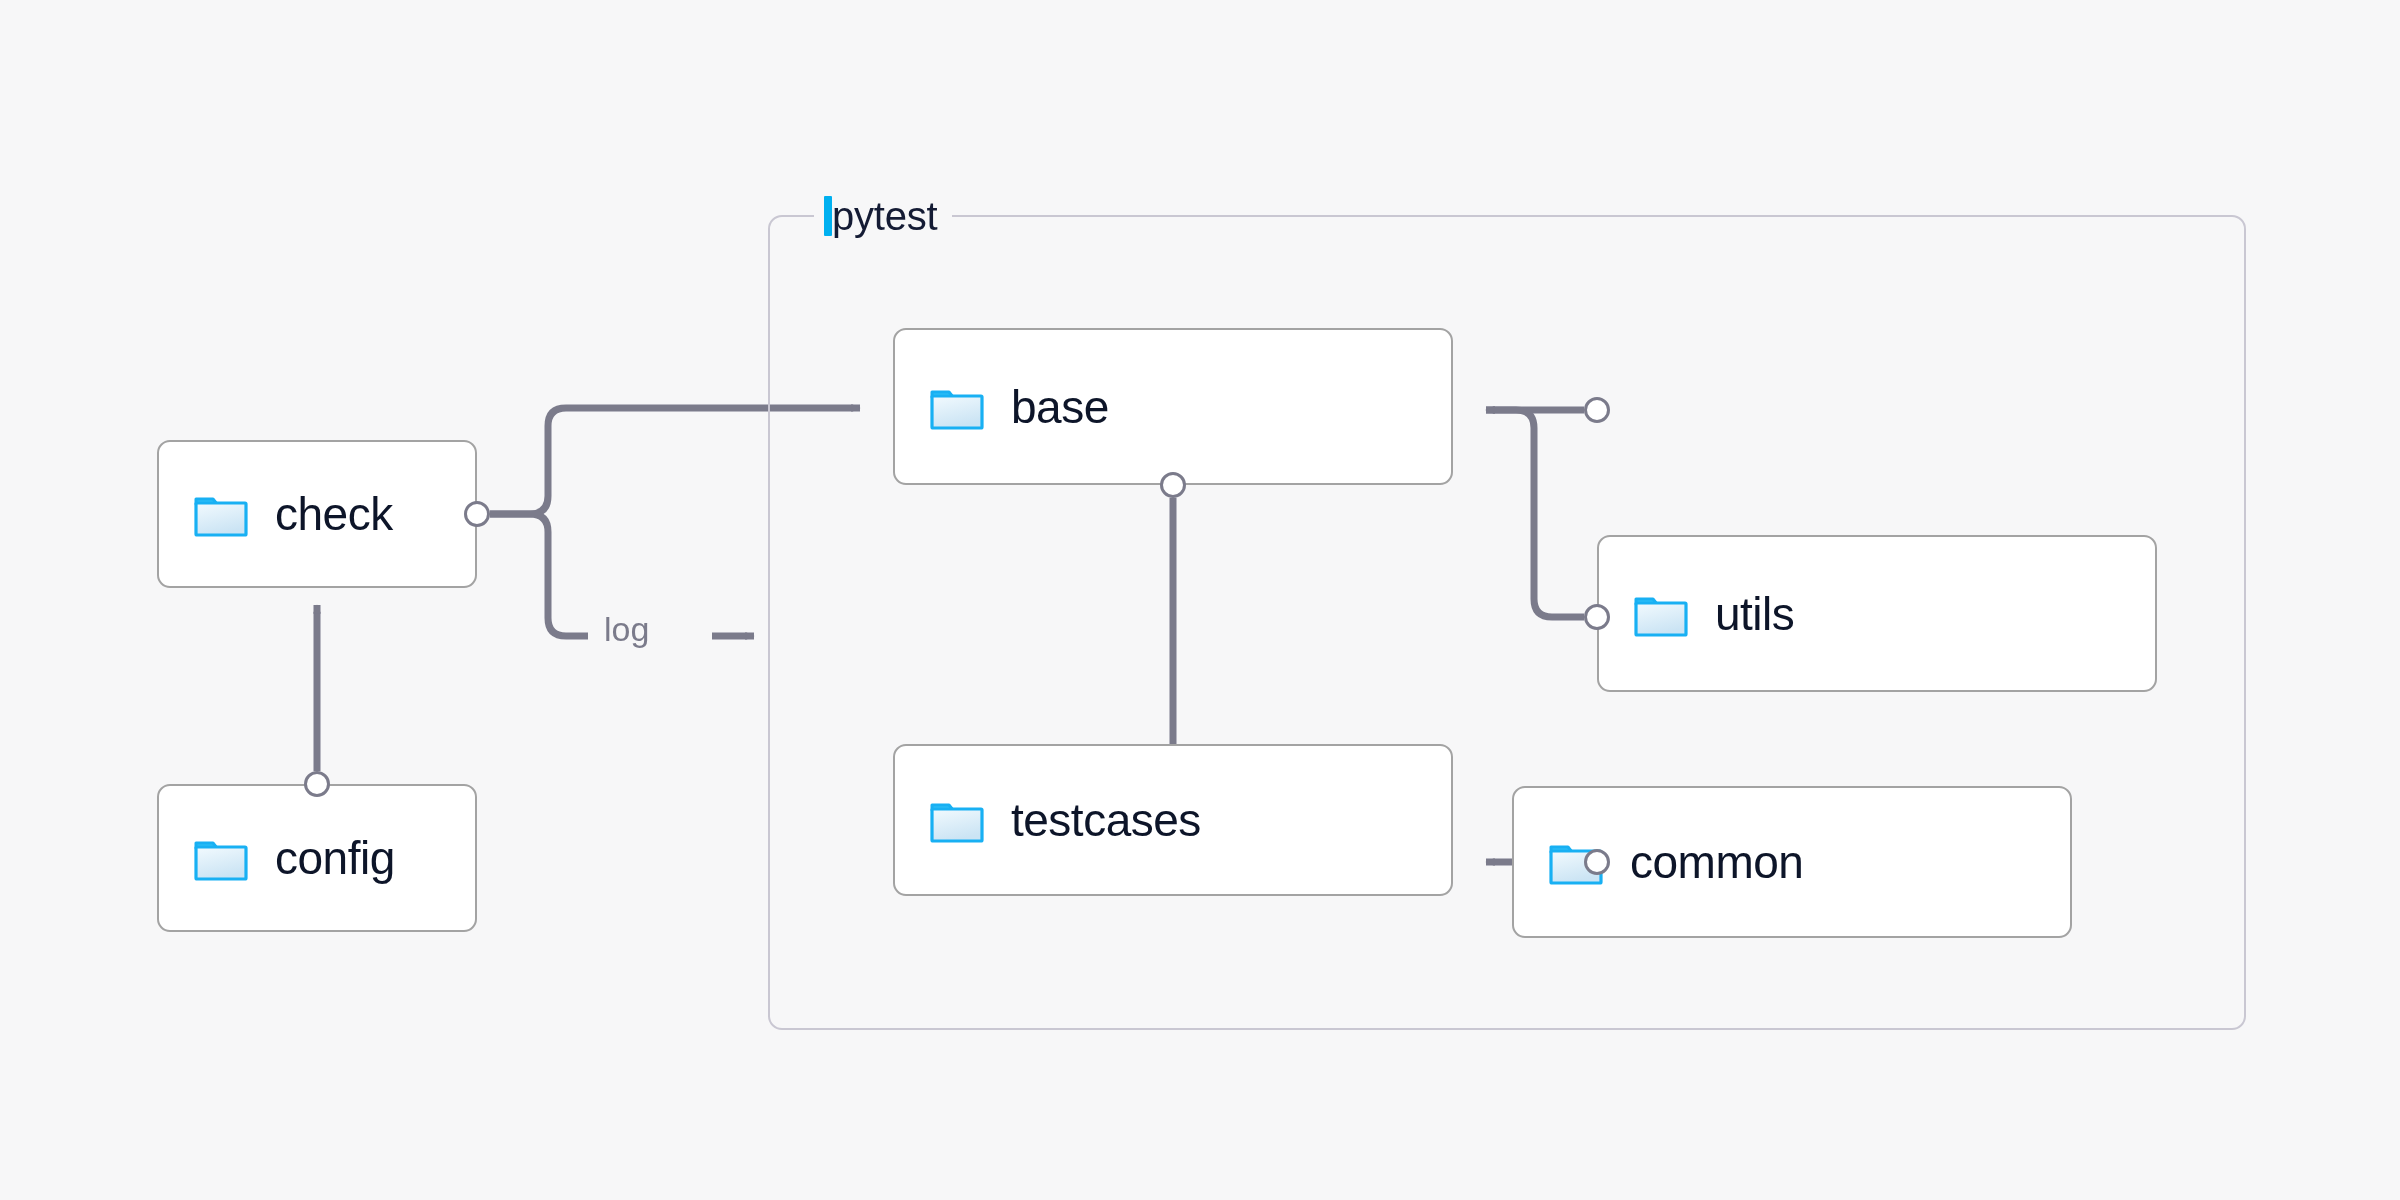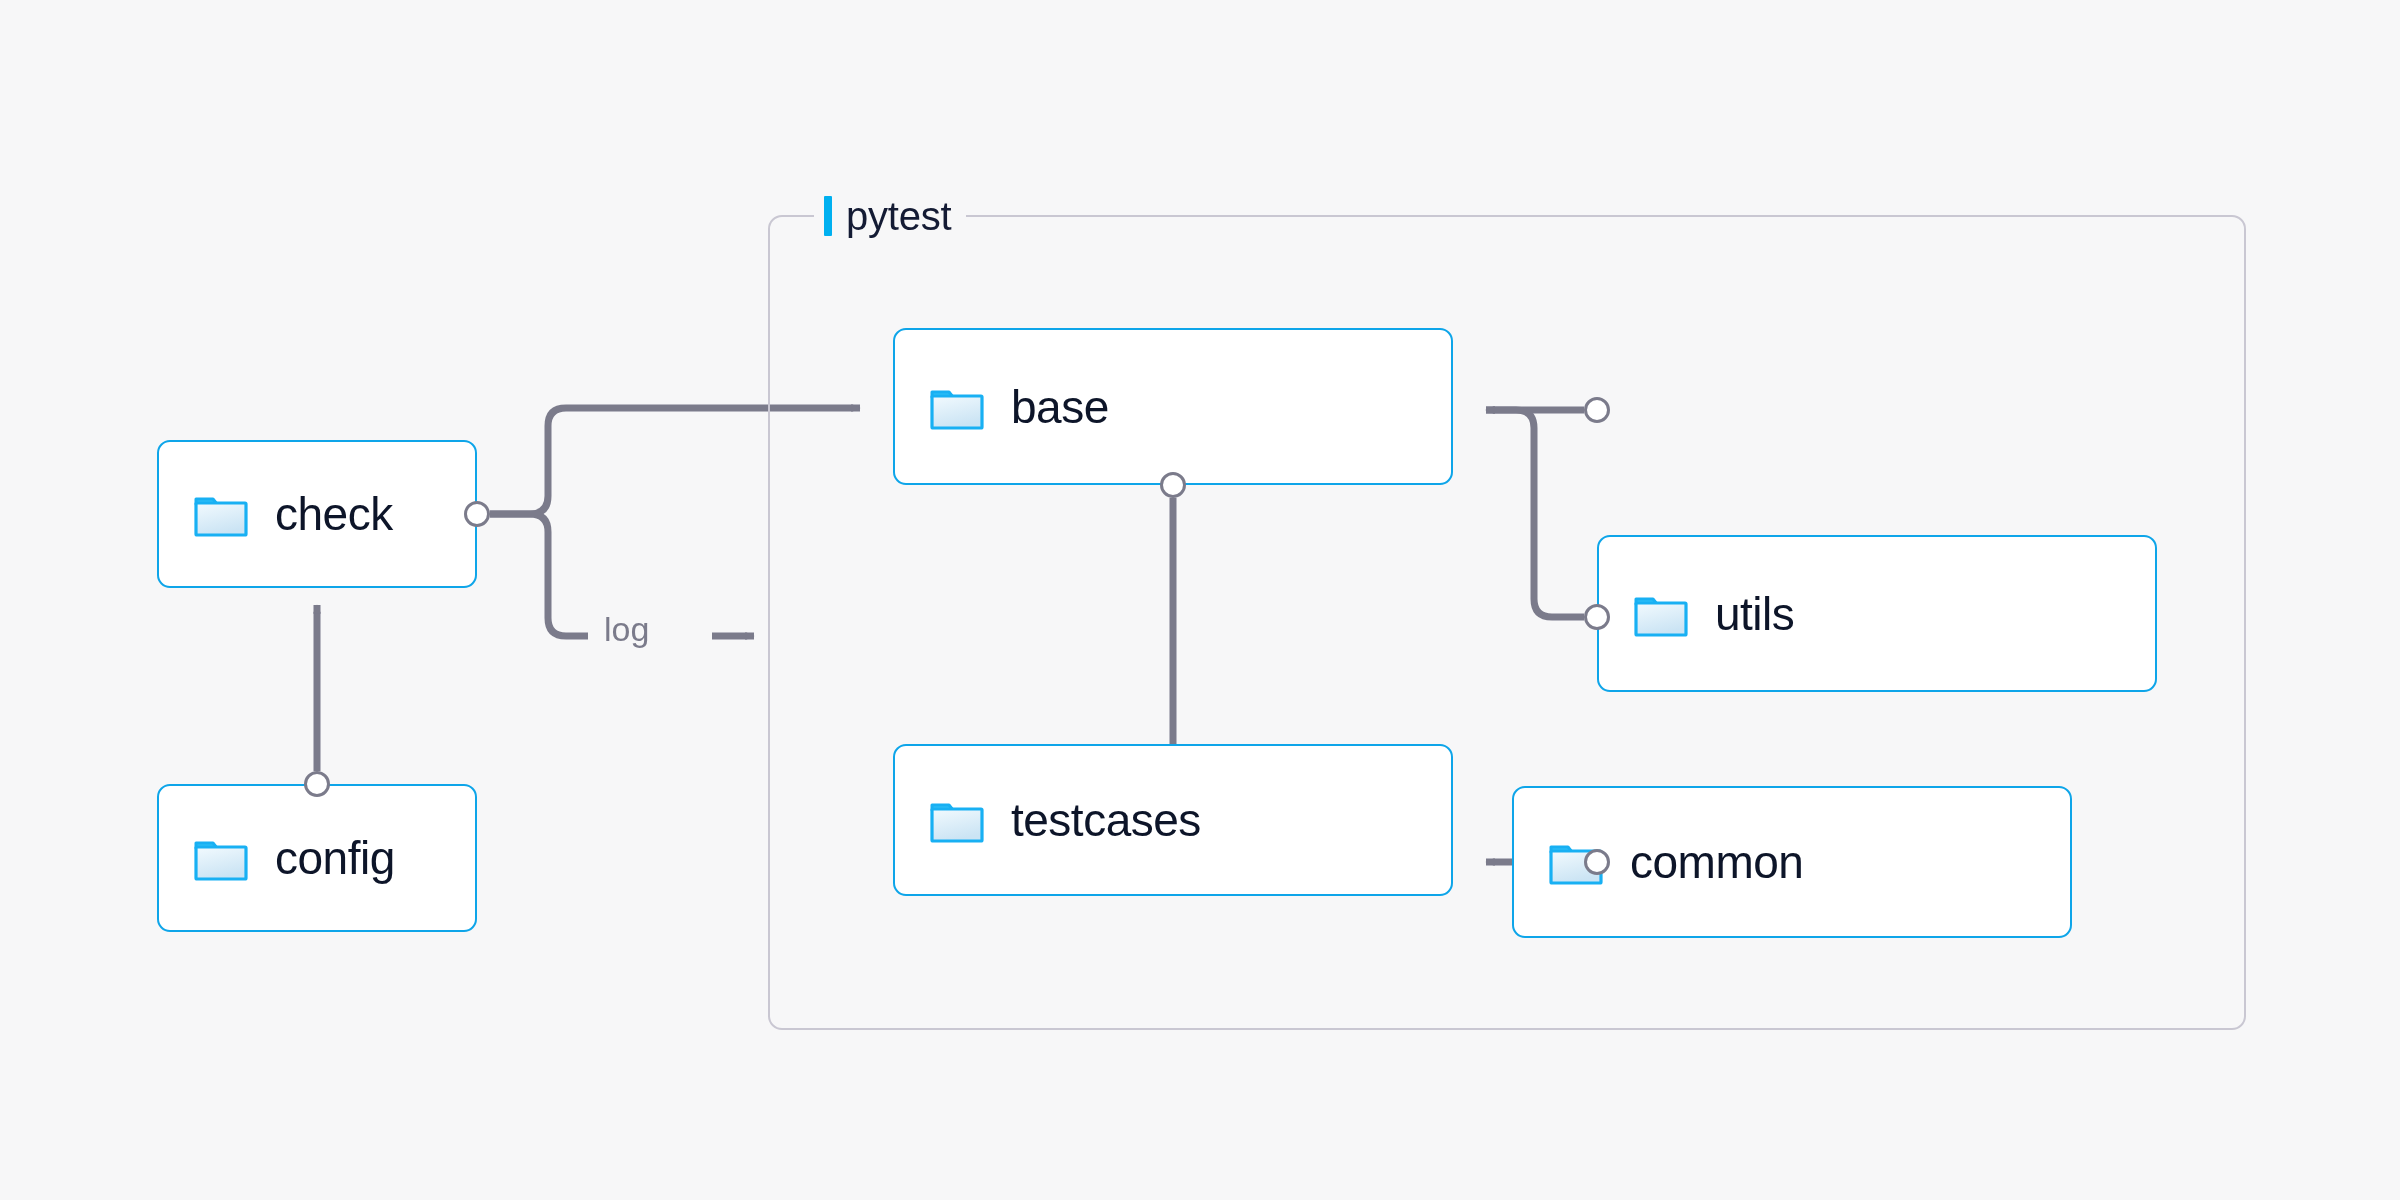--- a/index.html
+++ b/index.html
@@ -32,21 +32,20 @@
     position: absolute;
     border: 2px solid #c9c7d2;
     border-radius: 14px;
     background: transparent;
     box-sizing: border-box;
   }
   .group-label-wrap {
     position: absolute;
     display: flex;
     align-items: center;
-    gap: 14px;
     background: #f7f7f8;
     padding: 0 14px 0 10px;
     height: 46px;
   }
   .group-bar {
     width: 8px;
     height: 40px;
     background: #00b0f0;
     border-radius: 1px;
     flex: none;
@@ -56,21 +55,21 @@
     color: #141b34;
     letter-spacing: -0.2px;
     line-height: 1;
     white-space: nowrap;
   }
   
   .node {
     position: absolute;
     box-sizing: border-box;
     background: #ffffff;
-    border: 2px solid #0ea5e9;
+    border: 2px solid #a3a3a3;
     border-radius: 13px;
     display: flex;
     align-items: center;
     padding-left: 34px;
     gap: 26px;
   }
   .node-label {
     font-size: 46px;
     color: #0d1529;
     letter-spacing: -0.5px;

